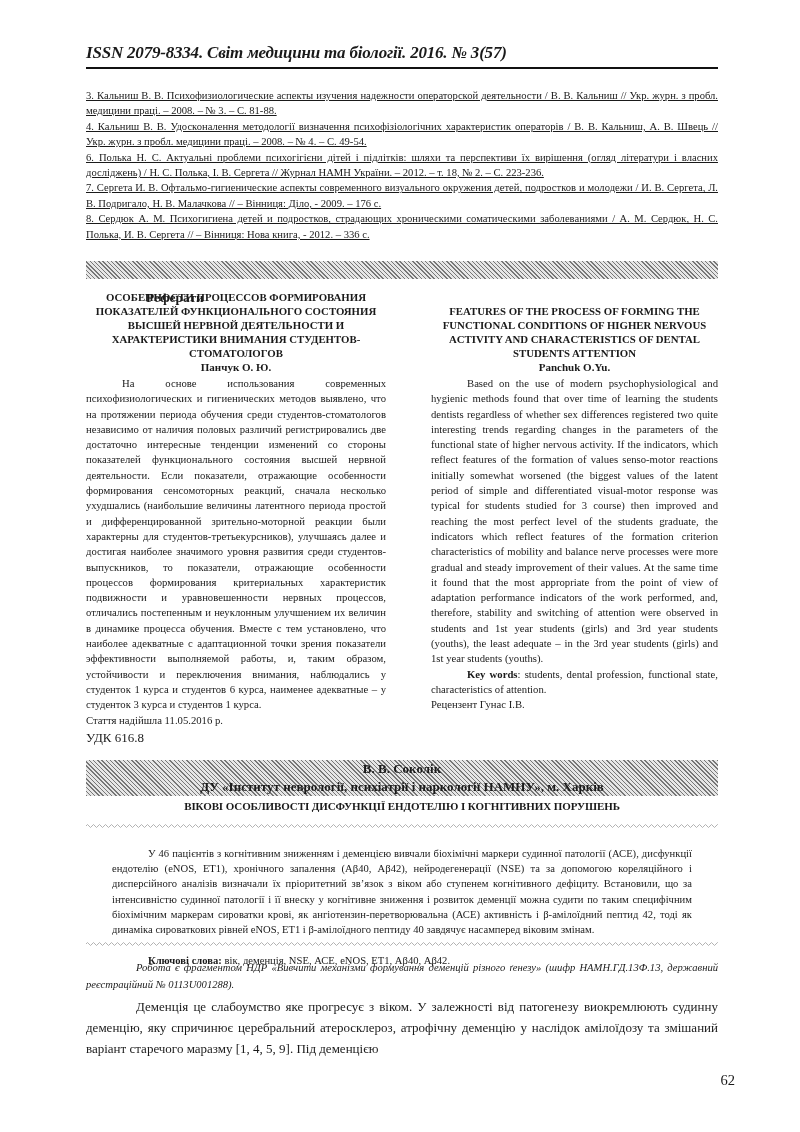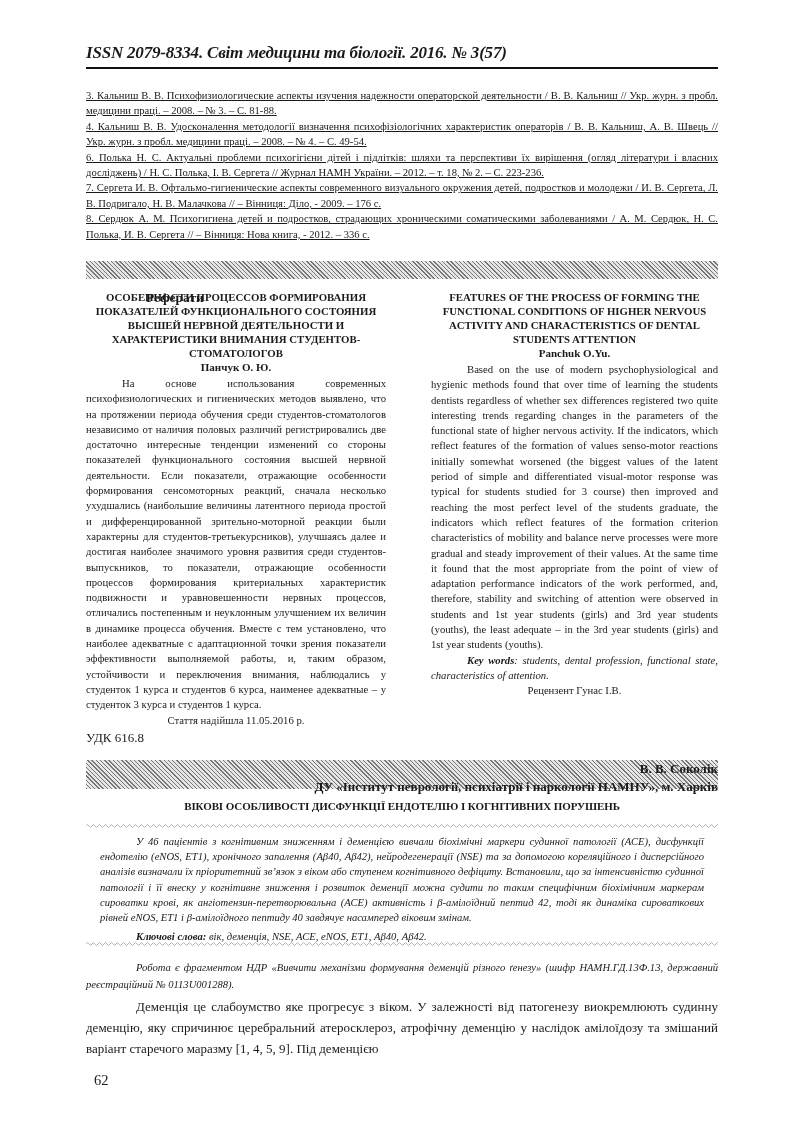--- a/index.html
+++ b/index.html
@@ -15,49 +15,49 @@
 
   .refs { position:absolute; left:0; top:88px; width:632px; font-size:10.6px; line-height:15.4px;text-decoration:underline; }
   .refs p { margin:0; text-align:justify; }
 
   .hatch { background: repeating-linear-gradient(45deg, #777 0px, #777 1px, #e6e6e6 1px, #e6e6e6 3px); }
   .banner-ref { position:absolute; left:0; top:261px; width:632px; height:18px; }
   .banner-ref span { position:absolute; left:60px; top:8px; font-weight:bold; font-size:13.5px; line-height:18px;margin-top:20px; }
 
   .col { position:absolute; top:290px; font-size:10.7px; line-height:15.3px; }
   .col-left { left:0; width:300px; }
-  .col-right { left:345px; width:287px; }
+  .col-right { left:345px; width:287px;margin-top:14px; }
   .col .title { text-align:center; font-weight:bold; font-size:10.8px; line-height:14px; margin:0; }
   .col .author { text-align:center; font-weight:bold; font-size:11px; line-height:14px; margin:0 0 2px 0; }
   .col .abs { margin:0; text-align:justify; text-indent:36px; }
-  .col .kw { margin:0; text-align:justify; text-indent:36px;font-style:italic; }
+  .col .kw { margin:0; text-align:justify; text-indent:36px; }
   .col .kw b { font-weight:bold; }
-  .col .right-line { margin:0; text-align:center; }
+  .col .right-line { margin:0; text-align:left; }
 
   .udc { position:absolute; left:0; top:730px; font-weight:normal; font-size:13px; }
-  .banner-auth { position:absolute; left:0; top:760px; width:632px; height:29px; text-align:right; }
+  .banner-auth { position:absolute; left:0; top:760px; width:632px; height:36px; text-align:center; }
   .banner-auth div { font-weight:bold; font-size:13px; line-height:18px; }
 
   .art-title { position:absolute; left:0; top:800px; width:632px; text-align:center;
     font-weight:bold; font-size:11px; letter-spacing:-0.1px; }
 
   .wavy { position:absolute; left:0; width:632px; height:8px; }
   .wavy svg { display:block; }
 
   .abstract-ua { position:absolute; left:10px; top:830px; width:612px; font-size:10.6px; line-height:15.2px; }
-  .abstract-ua p { margin:4px; text-align:justify;font-style:italic; }
+  .abstract-ua p { margin:16px; text-align:justify; }
   .abstract-ua .ind { text-indent:36px; }
 
   .funding { position:absolute; left:0; top:959px; width:632px; font-style:italic; font-size:10.6px; line-height:17px; }
   .funding p { margin:0; text-align:justify; text-indent:50px; }
 
   .body-text { position:absolute; left:0; top:996px; width:632px; font-size:13px; line-height:21px; }
   .body-text p { margin:0; text-align:justify; text-indent:50px; }
 
-  .page-num { position:absolute; left:8px; top:1072px; width:632px; text-align:left; font-size:14.5px; }
+  .page-num { position:absolute; left:17px; top:1072px; width:632px; text-align:right; font-size:14.5px; }
 </style>
 </head>
 <body>
 
 <div class="page">
 
   <div class="running-head">ISSN 2079-8334. Світ медицини та біології. 2016. № 3(57)</div>
   <div class="head-rule"></div>
 
   <div class="refs">

